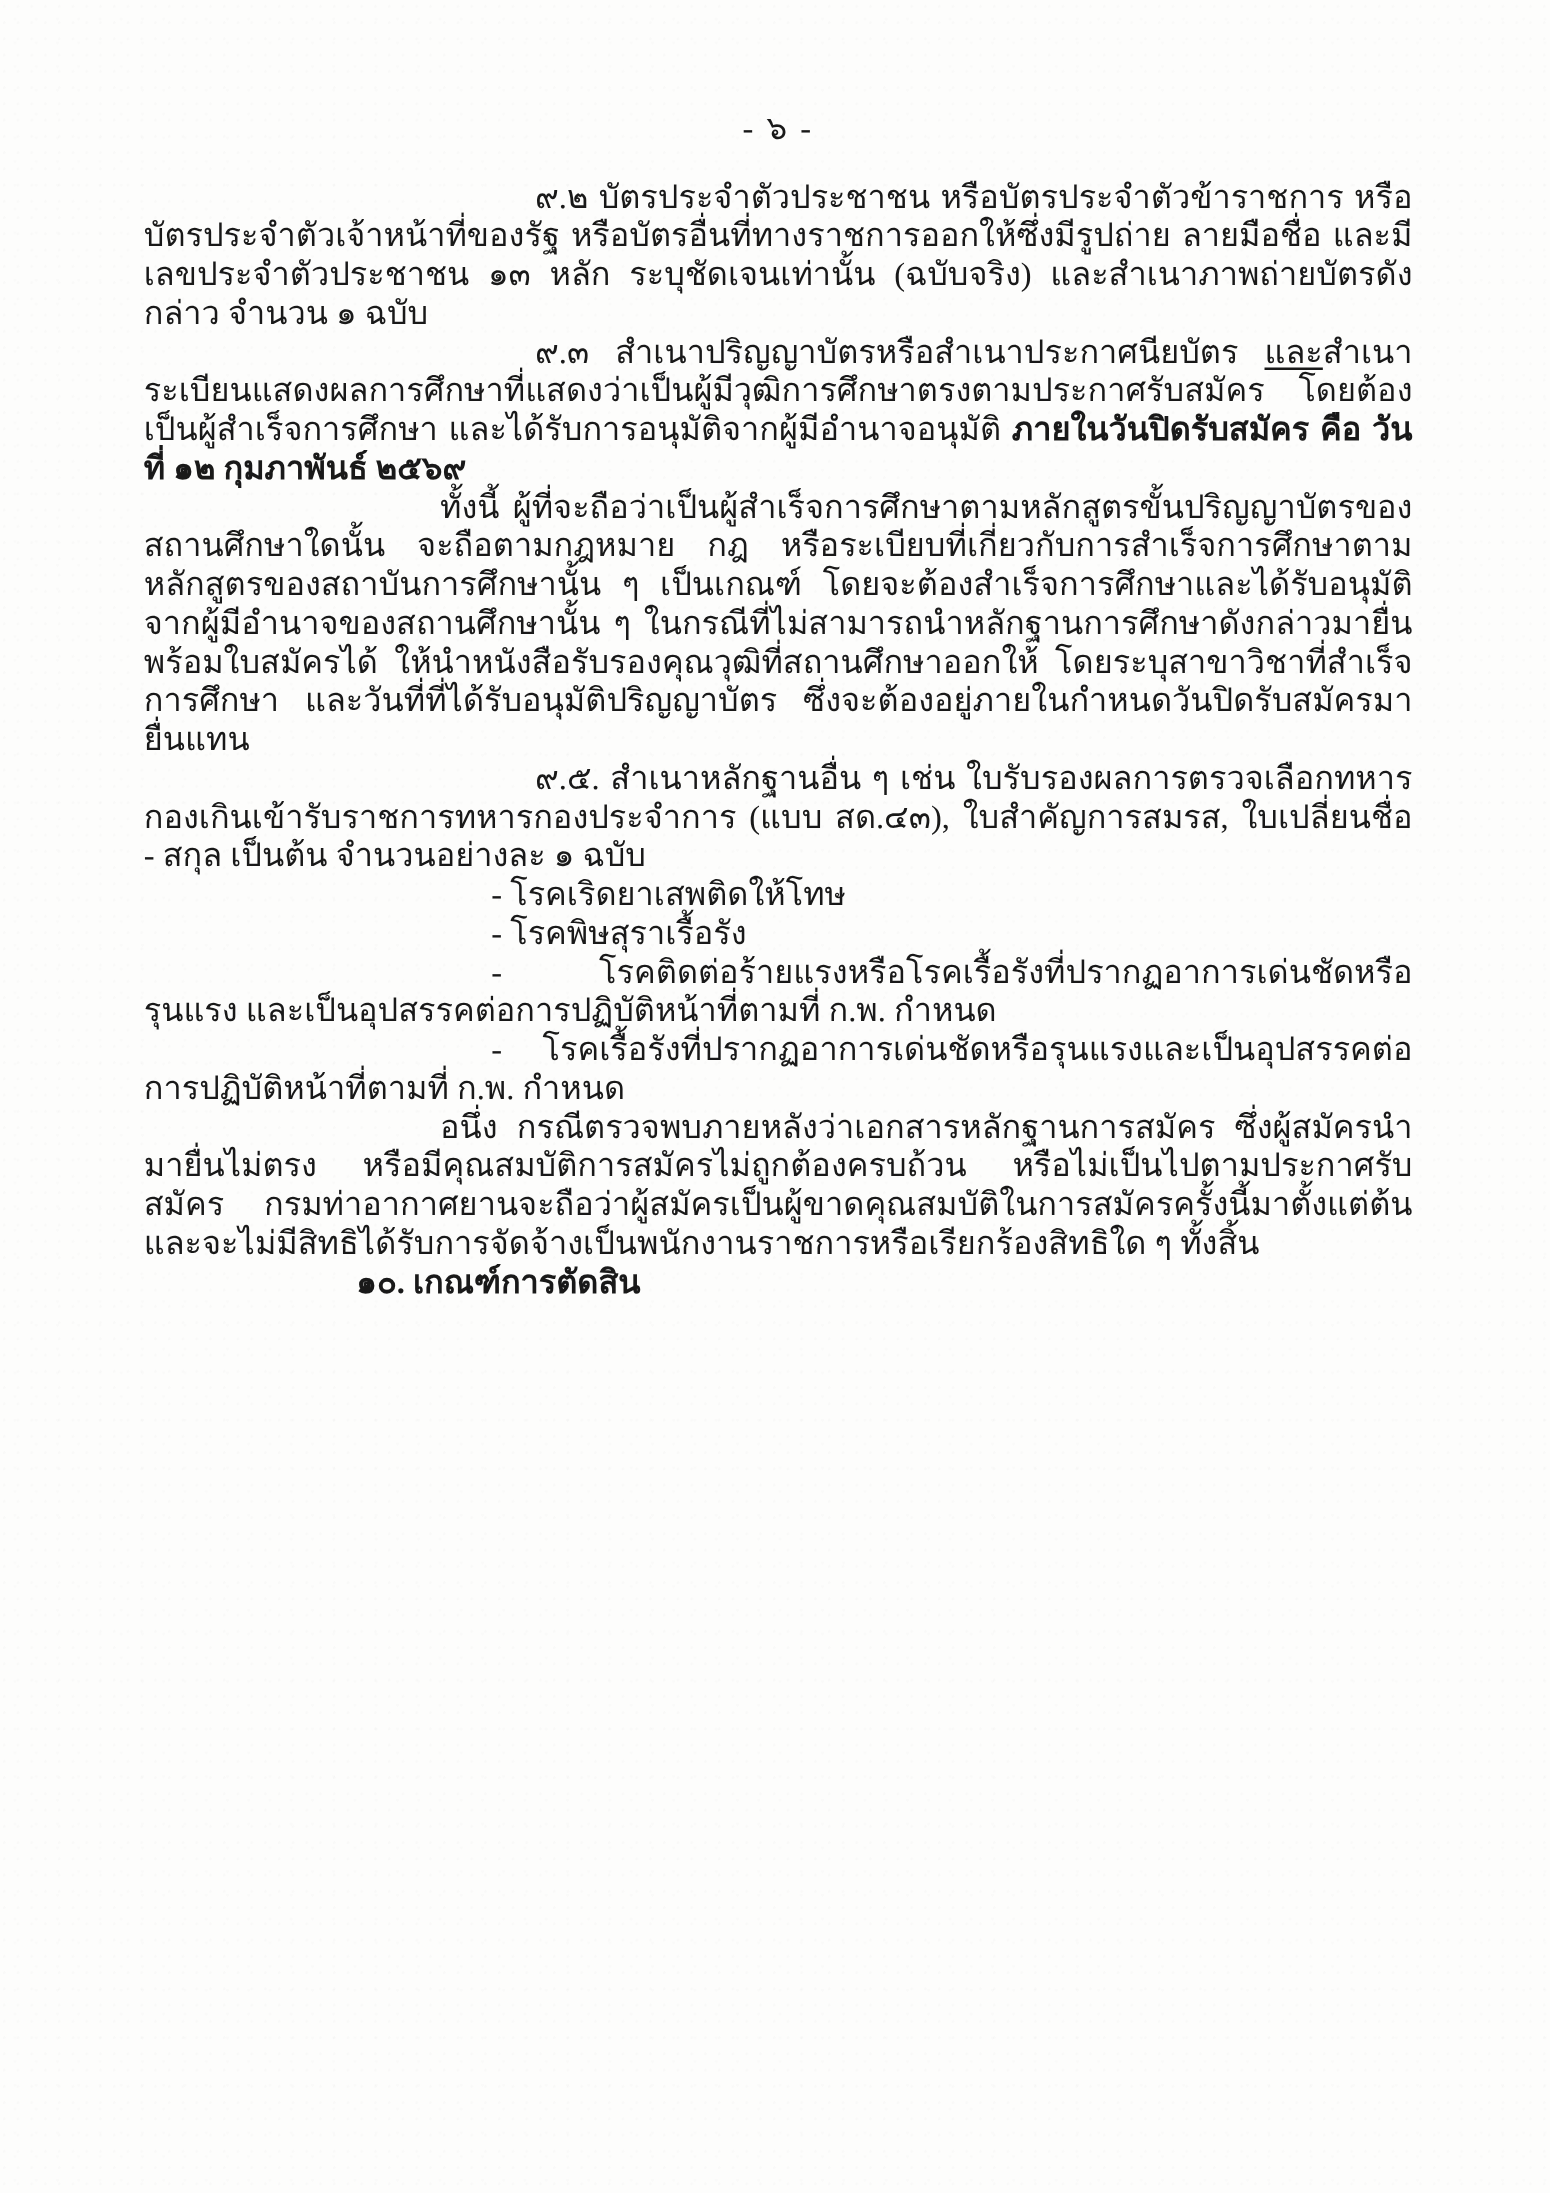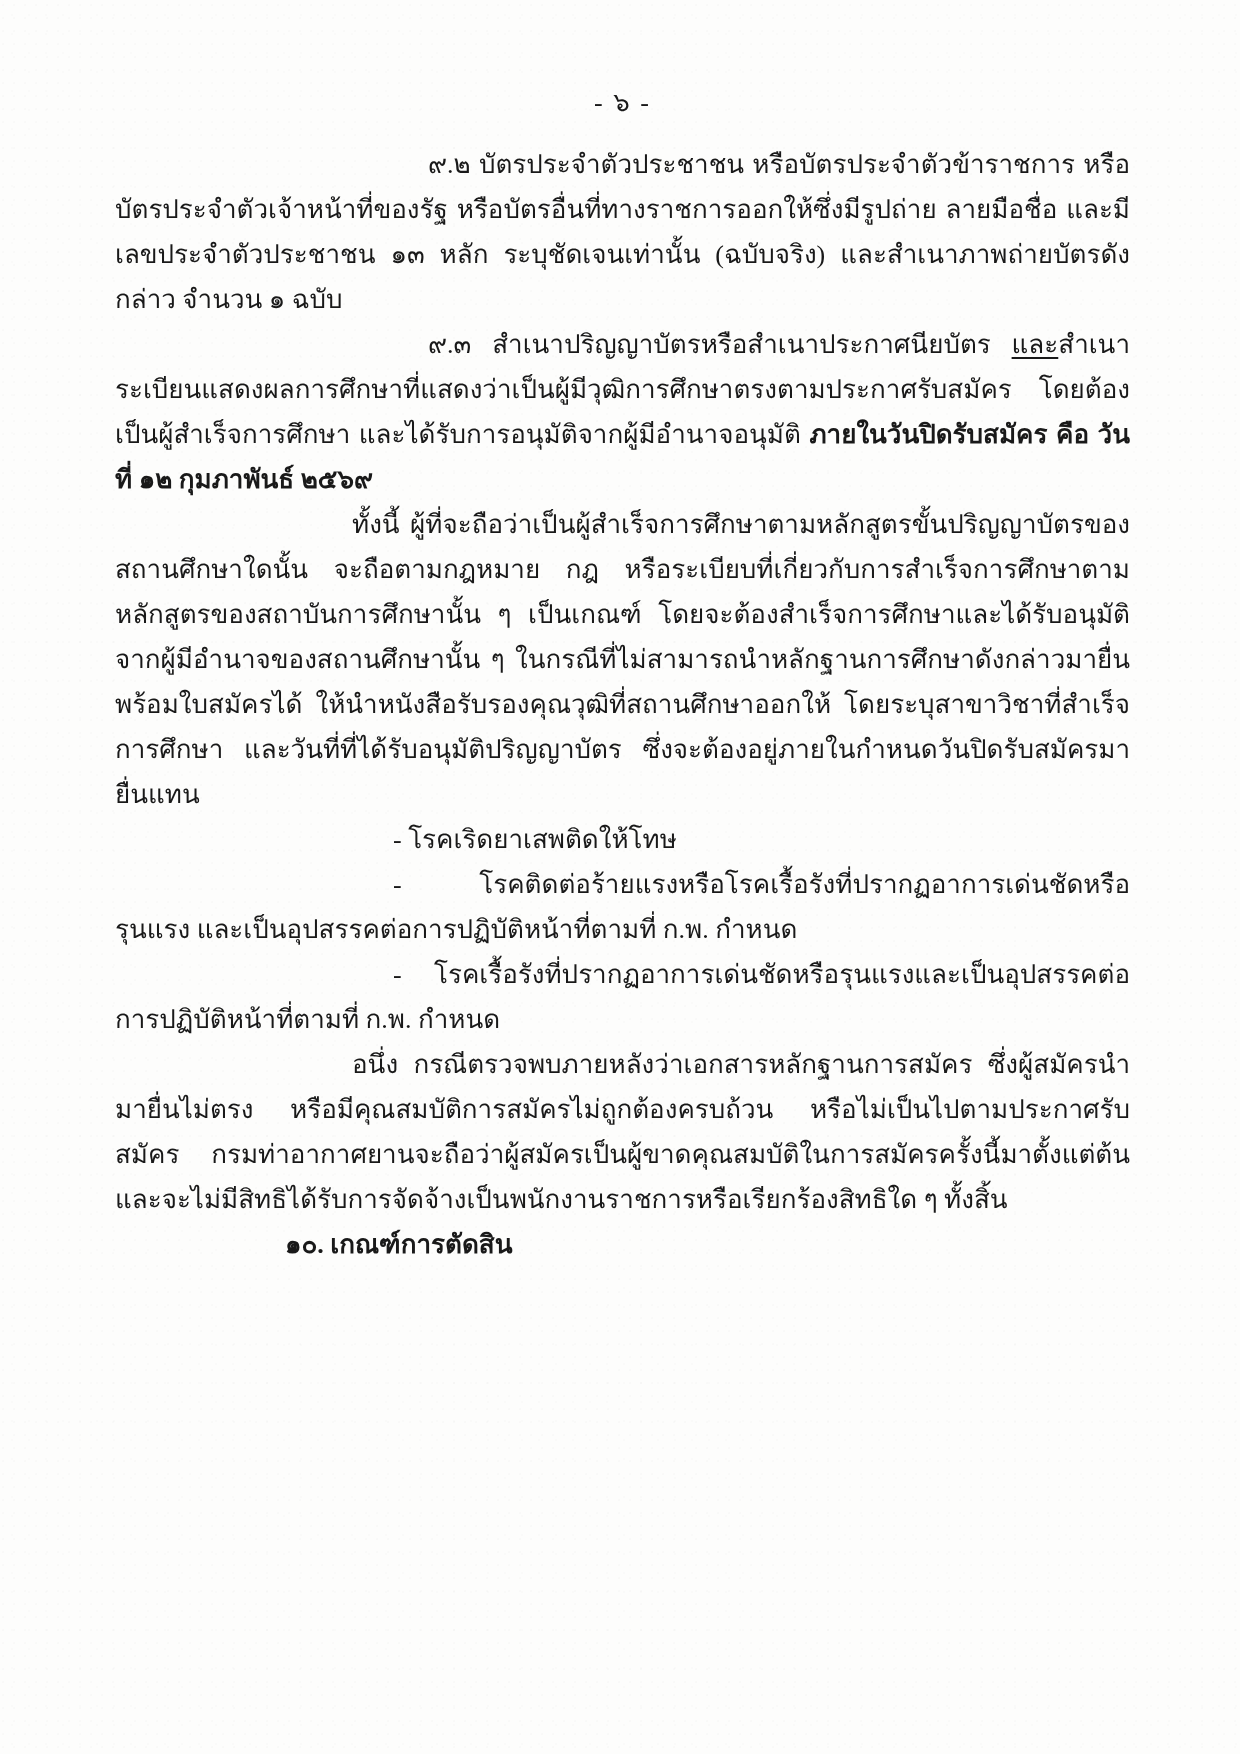--- a/index.html
+++ b/index.html
@@ -28,21 +28,21 @@
   .page-number {
     text-align: center;
     font-size: 26px;
     line-height: 34px;
     letter-spacing: 2px;
     margin-bottom: 22px;
   }
   p.para {
     margin: 0;
     font-size: 26px;
-    line-height: 45px;
+    line-height: 31px;
     text-align: justify;
   }
   .ind-item { text-indent: 313px; }   
   .ind-sub  { text-indent: 237px; }   
   .ind-dash { text-indent: 278px; }   
   .h10      { text-indent: 170px; font-weight: bold; }
   .b  { font-weight: bold; }
   .bu { font-weight: normal; text-decoration: underline; text-underline-offset: 4px; }
 </style>
 </head>
@@ -52,23 +52,25 @@
 
   <div class="page-number">- ๖ -</div>
 
   <p class="para ind-item"><span>๙.๒ บัตรประจำตัวประชาชน หรือบัตรประจำตัวข้าราชการ หรือบัตรประจำตัวเจ้าหน้าที่ของรัฐ หรือบัตรอื่นที่ทางราชการออกให้ซึ่งมีรูปถ่าย ลายมือชื่อ และมีเลขประจำตัวประชาชน ๑๓ หลัก ระบุชัดเจนเท่านั้น (ฉบับจริง) และสำเนาภาพถ่ายบัตรดังกล่าว จำนวน ๑ ฉบับ</span></p>
 
   <p class="para ind-item"><span>๙.๓ สำเนาปริญญาบัตรหรือสำเนาประกาศนียบัตร </span><span class="bu">และ</span><span>สำเนาระเบียนแสดงผลการศึกษาที่แสดงว่าเป็นผู้มีวุฒิการศึกษาตรงตามประกาศรับสมัคร โดยต้องเป็นผู้สำเร็จการศึกษา และได้รับการอนุมัติจากผู้มีอำนาจอนุมัติ </span><span class="b">ภายในวันปิดรับสมัคร คือ วันที่ ๑๒ กุมภาพันธ์ ๒๕๖๙</span></p>
 
   <p class="para ind-sub"><span>ทั้งนี้ ผู้ที่จะถือว่าเป็นผู้สำเร็จการศึกษาตามหลักสูตรขั้นปริญญาบัตรของสถานศึกษาใดนั้น จะถือตามกฎหมาย กฎ หรือระเบียบที่เกี่ยวกับการสำเร็จการศึกษาตามหลักสูตรของสถาบันการศึกษานั้น ๆ เป็นเกณฑ์ โดยจะต้องสำเร็จการศึกษาและได้รับอนุมัติจากผู้มีอำนาจของสถานศึกษานั้น ๆ ในกรณีที่ไม่สามารถนำหลักฐานการศึกษาดังกล่าวมายื่นพร้อมใบสมัครได้ ให้นำหนังสือรับรองคุณวุฒิที่สถานศึกษาออกให้ โดยระบุสาขาวิชาที่สำเร็จการศึกษา และวันที่ที่ได้รับอนุมัติปริญญาบัตร ซึ่งจะต้องอยู่ภายในกำหนดวันปิดรับสมัครมายื่นแทน</span></p>
 
 
+  <p class="para ind-item"><span>๙.๕. สำเนาหลักฐานอื่น ๆ เช่น ใบรับรองผลการตรวจเลือกทหารกองเกินเข้ารับราชการทหารกองประจำการ (แบบ สด.๔๓), ใบสำคัญการสมรส, ใบเปลี่ยนชื่อ - สกุล เป็นต้น จำนวนอย่างละ ๑ ฉบับ</span></p>
 
 
   <p class="para ind-dash"><span>- โรคเริดยาเสพติดให้โทษ</span></p>
+  <p class="para ind-dash"><span>- โรคพิษสุราเรื้อรัง</span></p>
   <p class="para ind-dash"><span>- โรคติดต่อร้ายแรงหรือโรคเรื้อรังที่ปรากฏอาการเด่นชัดหรือรุนแรง และเป็นอุปสรรคต่อการปฏิบัติหน้าที่ตามที่ ก.พ. กำหนด</span></p>
   <p class="para ind-dash"><span>- โรคเรื้อรังที่ปรากฏอาการเด่นชัดหรือรุนแรงและเป็นอุปสรรคต่อการปฏิบัติหน้าที่ตามที่ ก.พ. กำหนด</span></p>
 
 
   <p class="para ind-sub"><span>อนึ่ง กรณีตรวจพบภายหลังว่าเอกสารหลักฐานการสมัคร ซึ่งผู้สมัครนำมายื่นไม่ตรง หรือมีคุณสมบัติการสมัครไม่ถูกต้องครบถ้วน หรือไม่เป็นไปตามประกาศรับสมัคร กรมท่าอากาศยานจะถือว่าผู้สมัครเป็นผู้ขาดคุณสมบัติในการสมัครครั้งนี้มาตั้งแต่ต้น และจะไม่มีสิทธิได้รับการจัดจ้างเป็นพนักงานราชการหรือเรียกร้องสิทธิใด ๆ ทั้งสิ้น</span></p>
 
   <p class="para h10"><span>๑๐. เกณฑ์การตัดสิน</span></p>
 
 </div>
 

